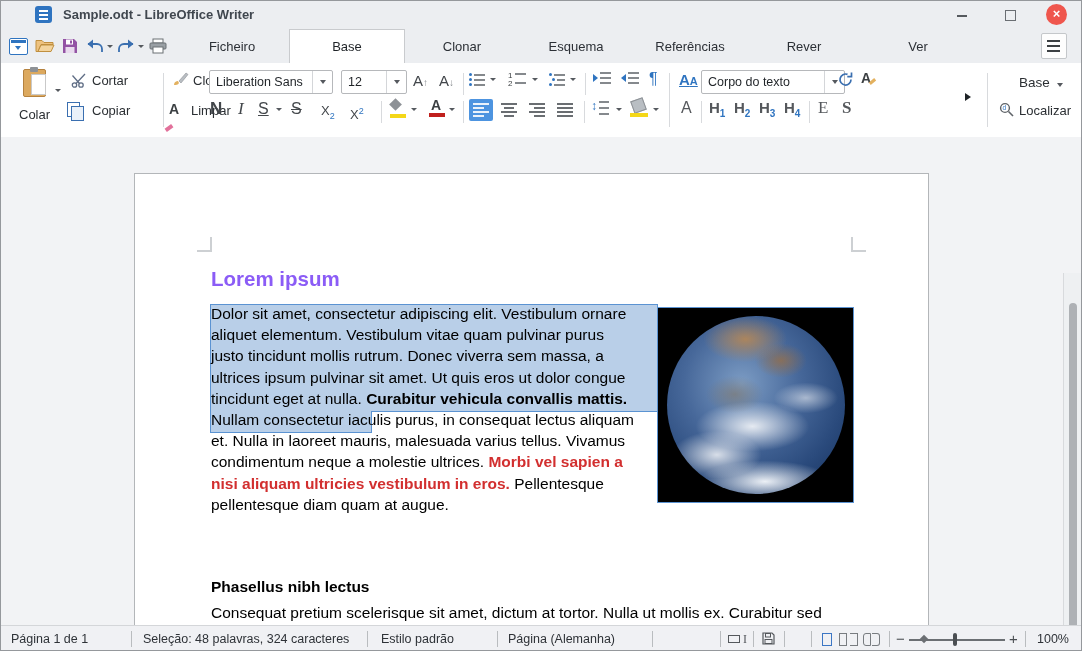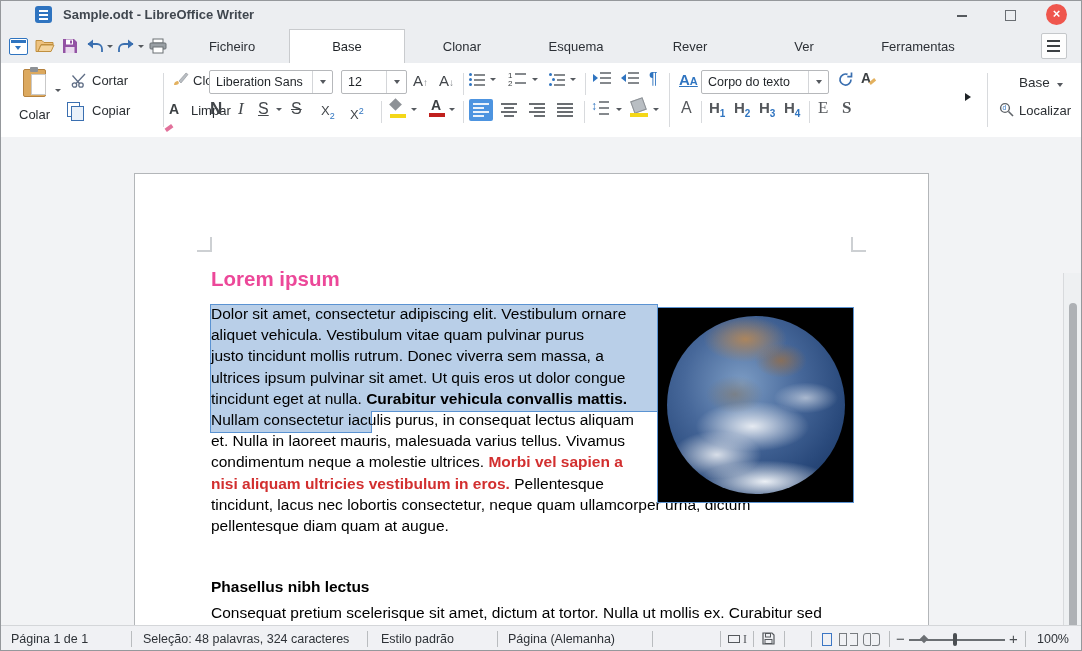--- a/index.html
+++ b/index.html
@@ -58,21 +58,21 @@
   .tabstop{position:absolute;bottom:0;width:5px;height:3px;border-left:1px solid #9aa0a6;border-bottom:2px solid #9aa0a6;}
   .ind-tri-up{position:absolute;width:0;height:0;border-left:6px solid transparent;border-right:6px solid transparent;border-bottom:8px solid #82868b;}
   .ind-tri-dn{position:absolute;width:0;height:0;border-left:6px solid transparent;border-right:6px solid transparent;border-top:8px solid #82868b;}
   .ruler-corner{position:absolute;left:9px;top:142px;width:9px;height:9px;border-left:2px solid #3c4043;border-bottom:2px solid #3c4043;box-sizing:border-box;}
   
   #docarea{position:absolute;left:0;top:136px;width:1082px;height:488px;background:#f2f3f5;}
   #page{position:absolute;left:133px;top:36px;width:795px;height:452px;background:#ffffff;
         border:1px solid #b3b6b9;border-bottom:none;box-sizing:border-box;}
   .corner{position:absolute;width:15px;height:15px;}
   .corner i{position:absolute;background:#cdd0d3;}
-  .h1{position:absolute;left:76px;top:93px;font-size:20.5px;font-weight:bold;color:#ec4899;}
+  .h1{position:absolute;left:76px;top:93px;font-size:20.5px;font-weight:bold;color:#8b5cf6;}
   .h2{position:absolute;left:76px;top:404px;font-size:15.5px;font-weight:bold;color:#000;}
   #paragraph-lines{position:absolute;left:76px;top:131px;}
   .tline{height:21.2px;font-size:15.5px;color:#000;white-space:nowrap;position:relative;z-index:2;}
   .tline .bold{font-weight:bold;}
   .tline .red{font-weight:bold;color:#d22f2f;}
   .sel-rect{position:absolute;background:#b9cfe8;border:1px solid #5b93d2;box-sizing:border-box;z-index:1;}
   .lastline{position:absolute;left:76px;top:430px;font-size:15.5px;color:#000;white-space:nowrap;}
   #earth-frame{position:absolute;left:522px;top:133px;width:197px;height:196px;background:#000;
                border:1px solid #5b93d2;box-sizing:border-box;z-index:3;}
   #earth{position:absolute;left:9px;top:8px;width:178px;height:178px;border-radius:50%;
@@ -168,23 +168,23 @@
             <rect x="1" y="5" width="16" height="6" rx="1" fill="#9aa0a5" stroke="#6b7075"></rect>
             <rect x="4" y="9" width="10" height="6" fill="#fff" stroke="#6b7075"></rect>
           </svg>
       </span>
     </span>
     <div id="tabs">
         <div class="tab">Ficheiro</div>
         <div class="tab active">Base</div>
         <div class="tab">Clonar</div>
         <div class="tab">Esquema</div>
+        <div class="tab">Referências</div>
         <div class="tab">Rever</div>
         <div class="tab">Ver</div>
-        <div class="tab">Ferramentas</div>
       </div>
     <span class="hamburger">
       <span><i style="top:6px"></i><i style="top:11px"></i><i style="top:16px"></i></span>
     </span>
   </div>
 
   <div id="toolbar">
 
     <div class="abs" style="left:12px;top:4px;width:52px;height:64px">
       <span class="abs" style="left:10px;top:2px;width:21px;height:26px;background:#dca95f;border:1px solid #b5823f;border-radius:2px">
@@ -278,21 +278,21 @@
     <span class="icon16" style="left:620px;top:9px">
       <span class="abs" style="left:7px;top:0;width:11px;height:2px;background:#85898d"></span>
       <span class="abs" style="left:7px;top:5px;width:11px;height:2px;background:#85898d"></span>
       <span class="abs" style="left:7px;top:10px;width:11px;height:2px;background:#85898d"></span>
       <span class="abs" style="left:0;top:2px;width:0;height:0;border-top:4px solid transparent;border-bottom:4px solid transparent;border-right:5px solid #2f74c0"></span>
       </span>
     <span class="fmt" style="left:648px;top:6px;color:#2f74c0;font-size:16px">¶</span>
     <div class="tsep" style="left:668px;top:10px;height:54px"></div>
 
     <span class="fmt" style="left:678px;top:7px;color:#2f74c0;font-weight:bold;text-decoration:underline"><span>A</span><span style="font-size:11px">A</span></span>
-    <div class="combo" style="left:700px;top:7px;width:128px">
+    <div class="combo" style="left:700px;top:7px;width:144px">
       <span class="cv">Corpo do texto</span>
       <span class="cbtn">
           <span class="caret"></span>
         </span>
     </div>
     <span class="abs" style="left:836px;top:8px">
       <svg width="17" height="17" viewBox="0 0 17 17">
           <path d="M14 8.5A5.5 5.5 0 1 1 10.5 3.4" fill="none" stroke="#3a6fb0" stroke-width="1.7"></path>
           <path d="M14.5 1.5v4.2h-4.2" fill="none" stroke="#3a6fb0" stroke-width="1.7"></path>
         </svg>
@@ -405,29 +405,28 @@
           <i style="left:0;top:13px;width:15px;height:2px"></i>
         </span>
 
       <div class="h1">Lorem ipsum</div>
 
       <div class="sel-rect" style="left:75px;top:130px;width:448px;height:108px"></div>
       <div class="sel-rect" style="left:75px;top:237px;width:162px;height:22px;border-top:none"></div>
 
       <div id="paragraph-lines">
           <div class="tline"><span class="sel">Dolor sit amet, consectetur adipiscing elit. Vestibulum ornare</span></div>
-          <div class="tline"><span class="sel">aliquet vehicula. Vestibulum vitae quam pulvinar purus</span></div>
+          <div class="tline"><span class="sel">aliquet elementum. Vestibulum vitae quam pulvinar purus</span></div>
           <div class="tline"><span class="sel">justo tincidunt mollis rutrum. Donec viverra sem massa, a</span></div>
           <div class="tline"><span class="sel">ultrices ipsum pulvinar sit amet. Ut quis eros ut dolor congue</span></div>
           <div class="tline"><span class="sel">tincidunt eget at nulla.</span><span> </span><span class="bold">Curabitur vehicula convallis mattis.</span></div>
           <div class="tline"><span>Nullam consectetur iaculis purus, in consequat lectus aliquam</span></div>
           <div class="tline"><span>et. Nulla in laoreet mauris, malesuada varius tellus. Vivamus</span></div>
           <div class="tline"><span>condimentum neque a molestie ultrices. </span><span class="red">Morbi vel sapien a</span></div>
           <div class="tline"><span class="red">nisi aliquam ultricies vestibulum in eros.</span><span> Pellentesque</span></div>
-          <div class="tline"><span>tincidunt, lacus nec lobortis consectetur, neque quam ullamcorper urna, dictum</span></div>
           <div class="tline"><span>pellentesque diam quam at augue.</span></div>
         </div>
 
       <div id="earth-frame" title="Earth photo (Blue Marble) on black background">
         <div id="earth"></div>
       </div>
 
       <div class="h2">Phasellus nibh lectus</div>
       <div class="lastline">Consequat pretium scelerisque sit amet, dictum at tortor. Nulla ut mollis ex. Curabitur sed</div>
     </div>

